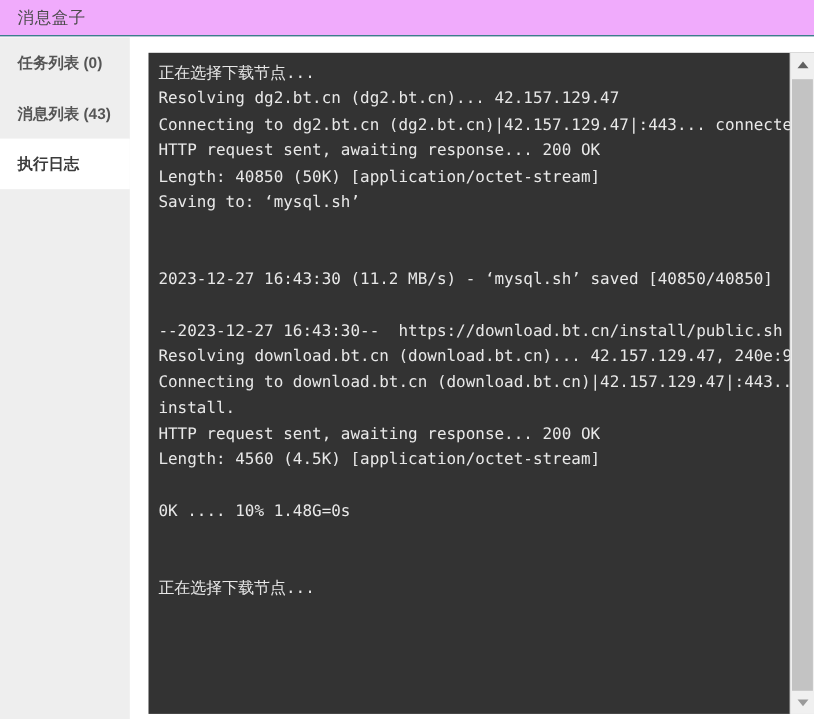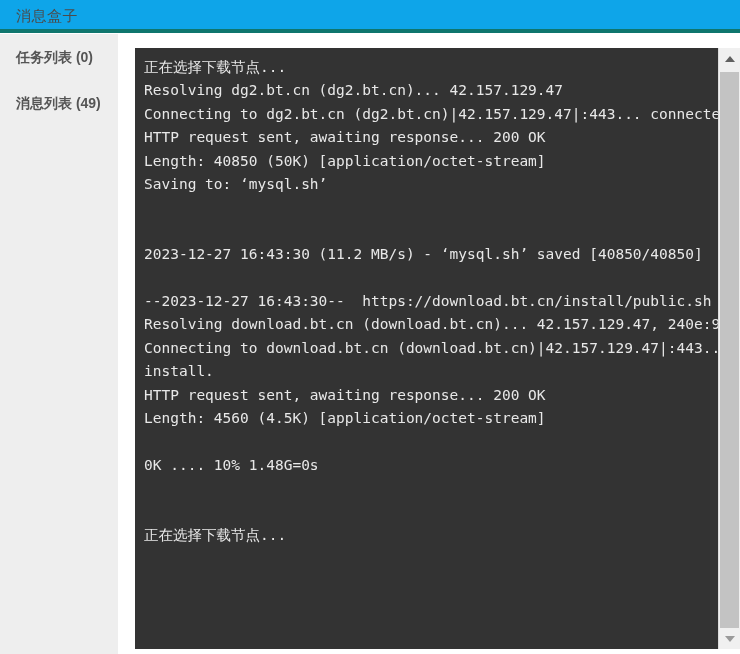--- a/index.html
+++ b/index.html
@@ -15,22 +15,22 @@
     position: relative;
   }
 
   
   .header {
     position: absolute;
     left: 0;
     top: 0;
     width: 740px;
     height: 33px;
-    background: #0ea5e9;
-    border-bottom: 4px solid #0f766e;
+    background: #f0abfc;
+    border-bottom: 1px solid #0f766e;
     box-sizing: border-box;
   }
   .header-title {
     position: absolute;
     left: 16px;
     top: 7px;
     font-size: 15px;
     color: #4b4b4b;
     letter-spacing: 0.5px;
     white-space: nowrap;
@@ -153,21 +153,22 @@
 </style>
 </head>
 <body>
 
 <div class="header">
   <div class="header-title">消息盒子</div>
 </div>
 
 <div class="sidebar" id="sidebar">
     <div class="side-item"><span>任务列表 (0)</span></div>
-    <div class="side-item"><span>消息列表 (49)</span></div>
+    <div class="side-item"><span>消息列表 (43)</span></div>
+    <div class="side-item active"><span>执行日志</span></div>
   </div>
 
 <div class="log-panel">
   <div class="log-scroll" id="log-output">
       <div class="log-line">正在选择下载节点...</div>
       <div class="log-line">Resolving dg2.bt.cn (dg2.bt.cn)... 42.157.129.47</div>
       <div class="log-line">Connecting to dg2.bt.cn (dg2.bt.cn)|42.157.129.47|:443... connected.</div>
       <div class="log-line">HTTP request sent, awaiting response... 200 OK</div>
       <div class="log-line">Length: 40850 (50K) [application/octet-stream]</div>
       <div class="log-line">Saving to: ‘mysql.sh’</div>

